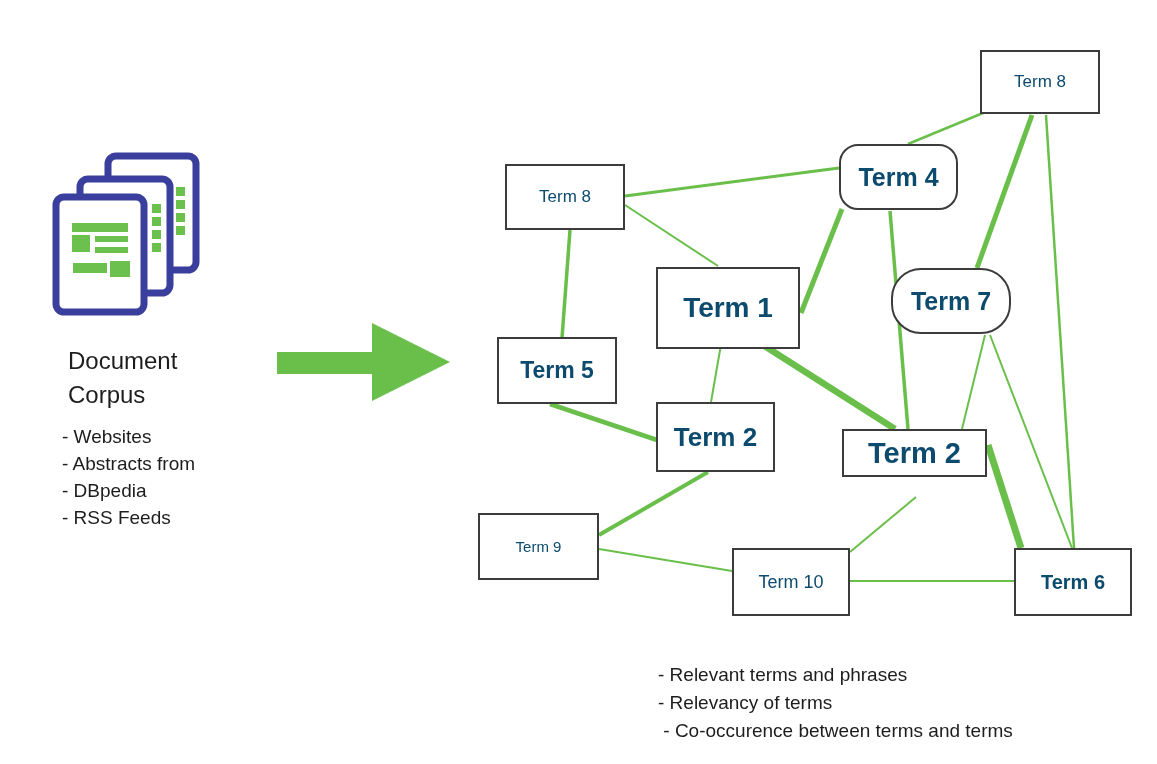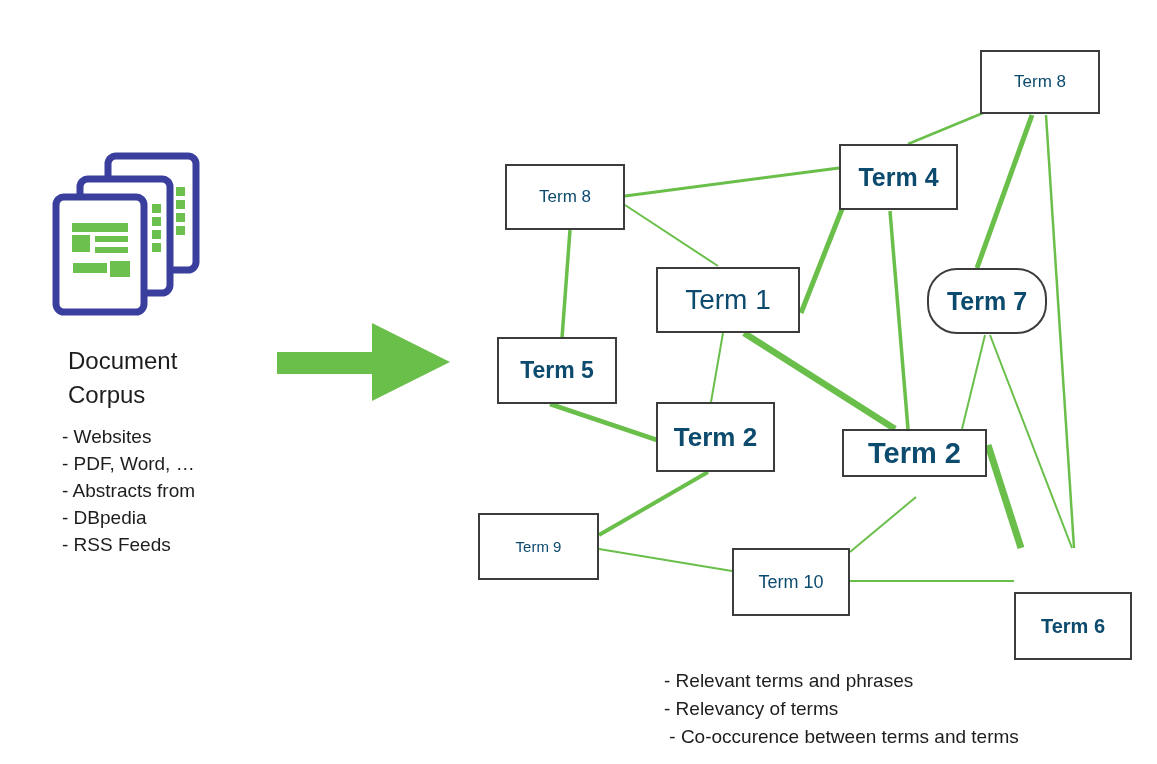--- a/index.html
+++ b/index.html
@@ -12,21 +12,21 @@
   .corpus-title{
     position:absolute;left:68px;top:344px;width:185px;
     font-size:24px;line-height:34px;color:var(--text);
   }
   .corpus-list{
     position:absolute;left:62px;top:423px;margin:0;padding:0;list-style:none;
     font-size:19px;line-height:27px;color:var(--text);white-space:pre;
   }
   
   .notes-list{
-    position:absolute;left:647px;top:650px;margin:17px;padding:0;list-style:none;
+    position:absolute;left:647px;top:650px;margin:11px;padding:0;list-style:none;
     font-size:19px;line-height:28px;color:var(--text);white-space:pre;
   }
   
   #graph-edges{position:absolute;left:0;top:0;width:1157px;height:764px;}
   .node{
     position:absolute;background:#ffffff;border:2px solid var(--node-border,#3c3c3c);
     box-sizing:border-box;display:flex;align-items:center;justify-content:center;
     color:#0c4a6e;letter-spacing:0px;
   }
   .page{fill:#ffffff;stroke:var(--indigo,#3a3f9e);stroke-width:7;stroke-linejoin:round;}
@@ -51,21 +51,21 @@
     <rect class="page" x="4" y="50" width="88" height="115" rx="8"></rect>
     <rect class="blk" x="20" y="76" width="56" height="9"></rect>
     <rect class="blk" x="20" y="88" width="18" height="17"></rect>
     <rect class="blk" x="43" y="89" width="33" height="6"></rect>
     <rect class="blk" x="43" y="100" width="33" height="6"></rect>
     <rect class="blk" x="21" y="116" width="34" height="10"></rect>
     <rect class="blk" x="58" y="114" width="20" height="16"></rect>
   </svg>
 
   <div class="corpus-title">Document Corpus</div>
-  <ul class="corpus-list" id="corpus-list"><li>- Websites</li><li>- PDF, Word, …</li><li>- Abstracts from</li><li>- DBpedia</li><li>- RSS Feeds</li></ul>
+  <ul class="corpus-list" id="corpus-list"><li>- Websites</li><li>- Abstracts from</li><li>- DBpedia</li><li>- RSS Feeds</li></ul>
 
   <svg id="graph-edges">
     <polygon id="big-arrow" points="277,352 372,352 372,323 450,362 372,401 372,374 277,374" fill="#6abf4b"></polygon>
   <line x1="625" y1="196" x2="839" y2="168" stroke="#6abf4b" stroke-width="3"></line>
       <line x1="625" y1="205" x2="718" y2="266" stroke="#6abf4b" stroke-width="2"></line>
       <line x1="570" y1="230" x2="562" y2="338" stroke="#6abf4b" stroke-width="3.5"></line>
       <line x1="908" y1="144" x2="983" y2="113" stroke="#6abf4b" stroke-width="2.5"></line>
       <line x1="842" y1="209" x2="801" y2="313" stroke="#6abf4b" stroke-width="5"></line>
       <line x1="890" y1="211" x2="908" y2="429" stroke="#6abf4b" stroke-width="3.5"></line>
       <line x1="1032" y1="115" x2="977" y2="268" stroke="#6abf4b" stroke-width="5"></line>
@@ -77,27 +77,27 @@
       <line x1="599" y1="549" x2="732" y2="571" stroke="#6abf4b" stroke-width="2"></line>
       <line x1="850" y1="552" x2="916" y2="497" stroke="#6abf4b" stroke-width="2"></line>
       <line x1="850" y1="581" x2="1014" y2="581" stroke="#6abf4b" stroke-width="2"></line>
       <line x1="988" y1="445" x2="1021" y2="548" stroke="#6abf4b" stroke-width="7"></line>
       <line x1="985" y1="335" x2="962" y2="429" stroke="#6abf4b" stroke-width="2"></line>
       <line x1="990" y1="335" x2="1072" y2="548" stroke="#6abf4b" stroke-width="2"></line>
     </svg>
 
   <div id="graph-nodes">
       <div class="node" style="left: 980px; top: 50px; width: 120px; height: 64px; font-size: 17px; font-weight: 400;">Term 8</div>
-      <div class="node" style="left: 839px; top: 144px; width: 119px; height: 66px; font-size: 25px; font-weight: 700;">Term 4</div>
+      <div class="node" style="left: 839px; top: 144px; width: 119px; height: 66px; font-size: 25px; font-weight: 700; border-radius: 19px;">Term 4</div>
       <div class="node" style="left: 505px; top: 164px; width: 120px; height: 66px; font-size: 17px; font-weight: 400;">Term 8</div>
-      <div class="node" style="left: 656px; top: 267px; width: 144px; height: 66px; font-size: 28px; font-weight: 400;">Term 1</div>
-      <div class="node" style="left: 927px; top: 268px; width: 120px; height: 66px; font-size: 25px; font-weight: 700; border-radius: 30px;">Term 7</div>
+      <div class="node" style="left: 656px; top: 267px; width: 144px; height: 82px; font-size: 28px; font-weight: 700;">Term 1</div>
+      <div class="node" style="left: 891px; top: 268px; width: 120px; height: 66px; font-size: 25px; font-weight: 700; border-radius: 30px;">Term 7</div>
       <div class="node" style="left: 497px; top: 337px; width: 120px; height: 67px; font-size: 23px; font-weight: 700;">Term 5</div>
       <div class="node" style="left: 656px; top: 402px; width: 119px; height: 70px; font-size: 26px; font-weight: 700;">Term 2</div>
       <div class="node" style="left: 842px; top: 429px; width: 145px; height: 48px; font-size: 29px; font-weight: 700;">Term 2</div>
       <div class="node" style="left: 478px; top: 513px; width: 121px; height: 67px; font-size: 15px; font-weight: 400;">Term 9</div>
       <div class="node" style="left: 732px; top: 548px; width: 118px; height: 68px; font-size: 18px; font-weight: 400;">Term 10</div>
-      <div class="node" style="left: 1014px; top: 548px; width: 118px; height: 68px; font-size: 20px; font-weight: 700; margin-top: 44px;">Term 6</div>
+      <div class="node" style="left: 1014px; top: 548px; width: 118px; height: 68px; font-size: 20px; font-weight: 700;">Term 6</div>
     </div>
 
   <ul class="notes-list" id="notes-list"><li>- Relevant terms and phrases</li><li>- Relevancy of terms</li><li> - Co-occurence between terms and terms</li></ul>
 
 </div>
 
 </body></html>

